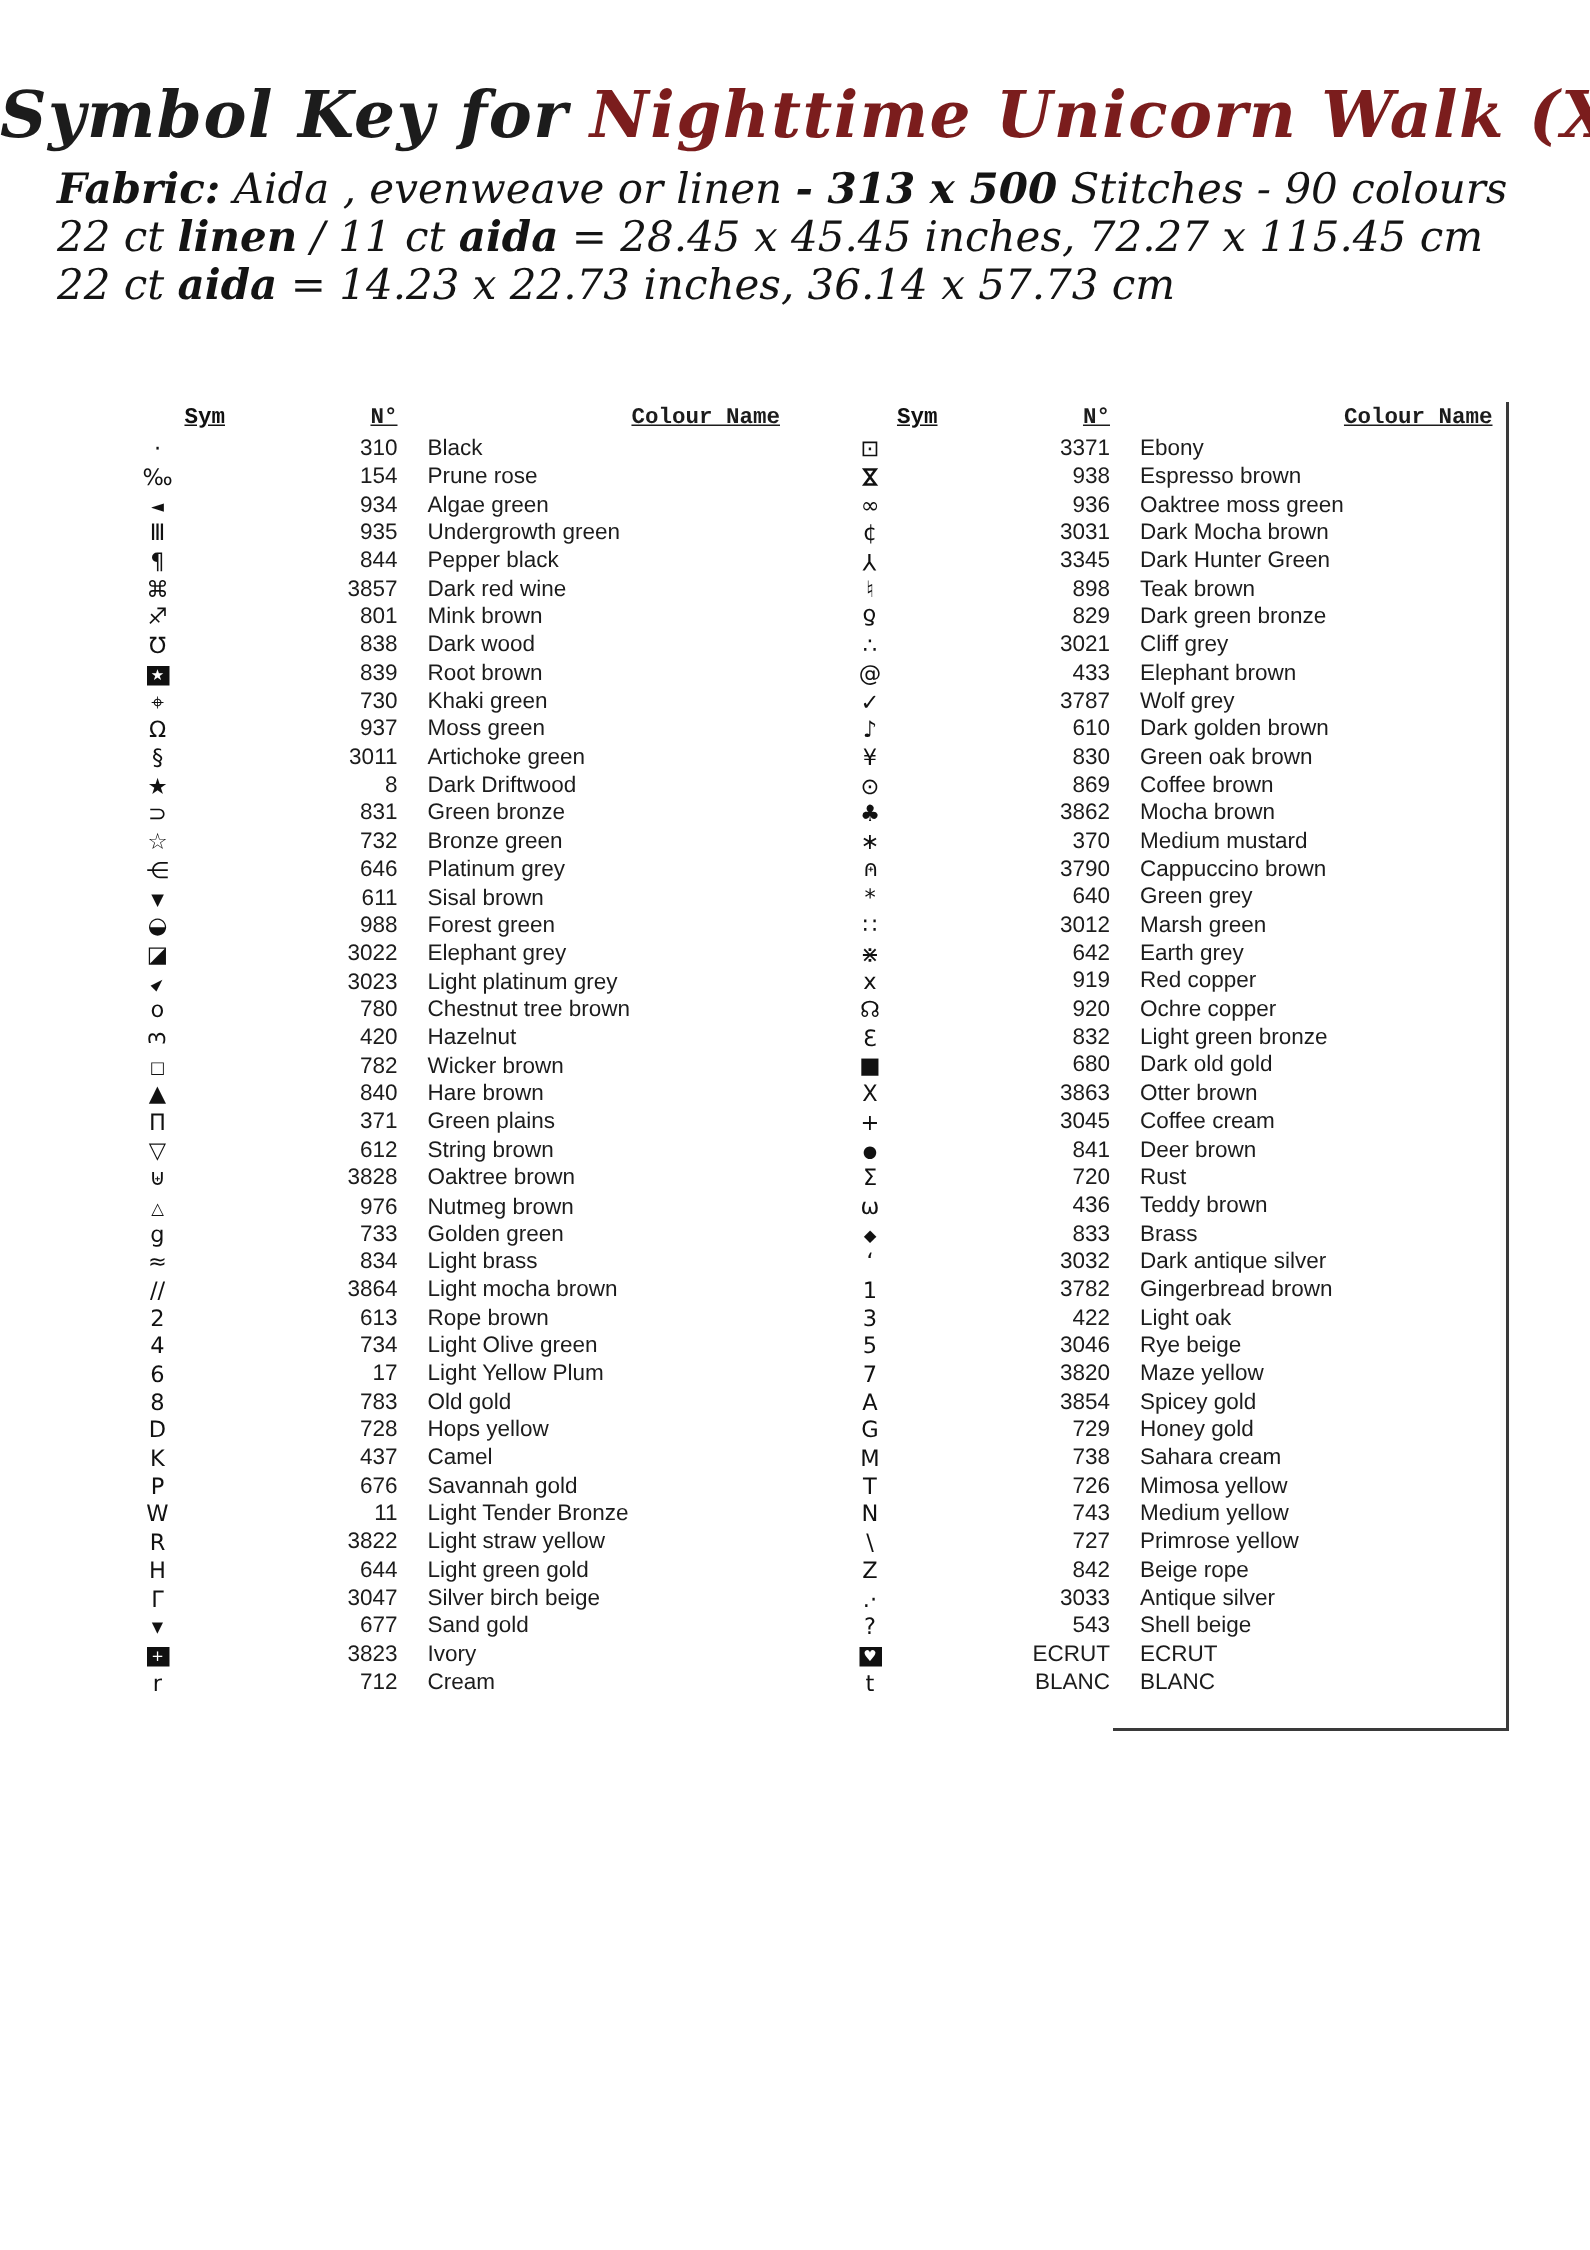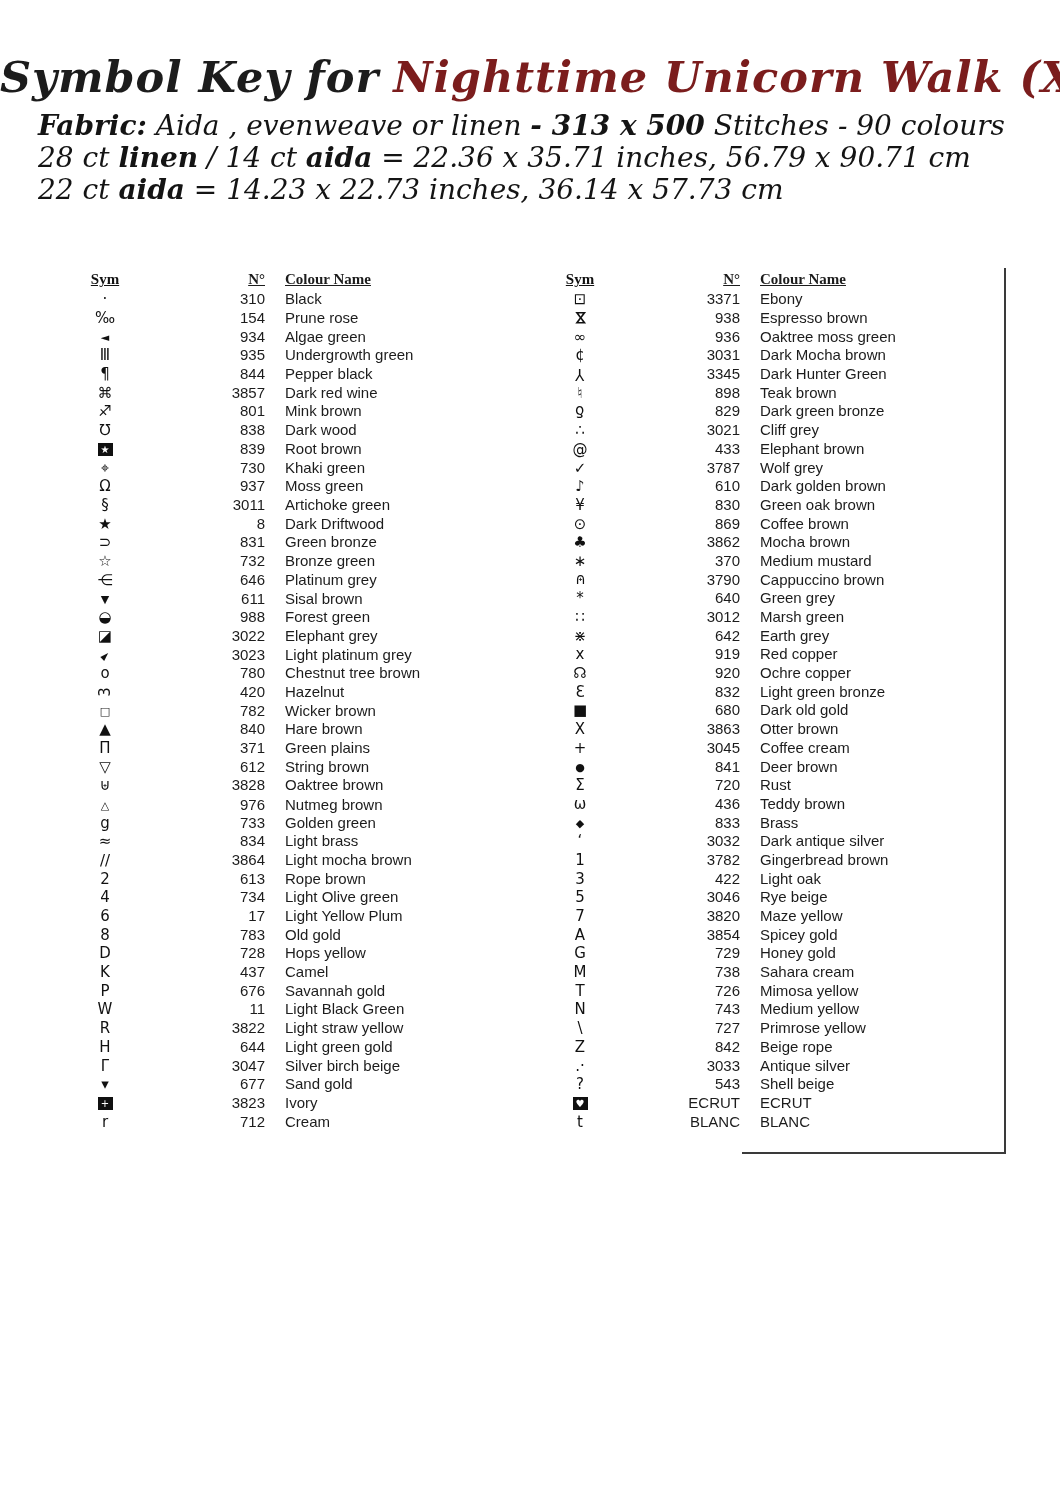--- a/index.html
+++ b/index.html
@@ -22,21 +22,21 @@
   .keycol{position:absolute;top:268px;width:460px;}
   .keycol.left{left:60px;}
   .keycol.right{left:535px;}
   .krow{display:grid;grid-template-columns:90px 115px 1fr;height:18.7px;
         align-items:center;font-size:15px;line-height:18px;}
   .krow .sym{text-align:center;font-family:"DejaVu Sans",sans-serif;color:#111;}
   .krow .num{text-align:right;font-variant-numeric:tabular-nums;}
   .krow .name{padding-left:20px;white-space:nowrap;}
   .khead{font-weight:700;height:22px;}
   .khead span{text-decoration:underline;}
-  .khead .num,.khead .sym,.khead .name{font-family:Liberation Serif, serif;}
+  .khead .num,.khead .sym,.khead .name{font-family:Liberation Mono, monospace;text-align:right;}
 
   
   .sym .inv{display:inline-block;background:#101010;color:#ffffff;
             min-width:13px;height:13px;line-height:13px;font-size:10px;
             vertical-align:1px;padding:0 1px;}
   .sym .rot{display:inline-block;}
   .sym .sm{font-size:11px;}
   .sym .bd{font-weight:700;}
 
   
@@ -47,21 +47,21 @@
 <body>
 
 <div id="page">
 
   <div class="title">
     <span class="t1">Symbol Key for</span><span class="t2" style="color: rgb(123, 29, 29);">Nighttime Unicorn Walk (XSr)</span>
   </div>
 
   <div class="fabric">
       <div><span class="b">Fabric:</span><span>  Aida , evenweave or  linen </span><span class="b">- 313 x 500</span><span> Stitches - 90 colours</span></div>
-      <div><span>28 ct </span><span class="b">linen</span><span> / 14 ct </span><span class="b">aida</span><span> = 22.36 x 35.71 inches, 56.79 x 90.71 cm</span></div>
+      <div><span>22 ct </span><span class="b">linen</span><span> / 11 ct </span><span class="b">aida</span><span> = 28.45 x 45.45 inches, 72.27 x 115.45 cm</span></div>
       <div><span>22 ct </span><span class="b">aida</span><span> = 14.23 x 22.73 inches, 36.14 x 57.73 cm</span></div>
     </div>
 
   <div class="keycol left">
     <div class="krow khead">
       <div class="sym"><span>Sym</span></div>
       <div class="num"><span>N°</span></div>
       <div class="name"><span>Colour Name</span></div>
     </div>
     <div class="rows">
@@ -251,21 +251,21 @@
           <div class="name">Camel</div>
         </div>
         <div class="krow">
           <div class="sym"><span class="">P</span></div>
           <div class="num">676</div>
           <div class="name">Savannah gold</div>
         </div>
         <div class="krow">
           <div class="sym"><span class="">W</span></div>
           <div class="num">11</div>
-          <div class="name">Light Black Green</div>
+          <div class="name">Light Tender Bronze</div>
         </div>
         <div class="krow">
           <div class="sym"><span class="">R</span></div>
           <div class="num">3822</div>
           <div class="name">Light straw yellow</div>
         </div>
         <div class="krow">
           <div class="sym"><span class="">H</span></div>
           <div class="num">644</div>
           <div class="name">Light green gold</div>

